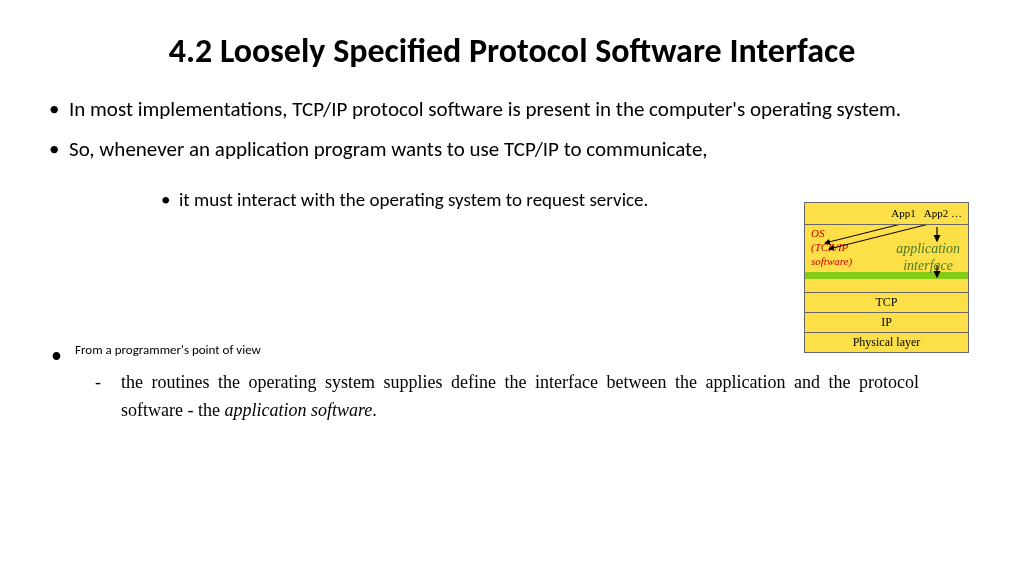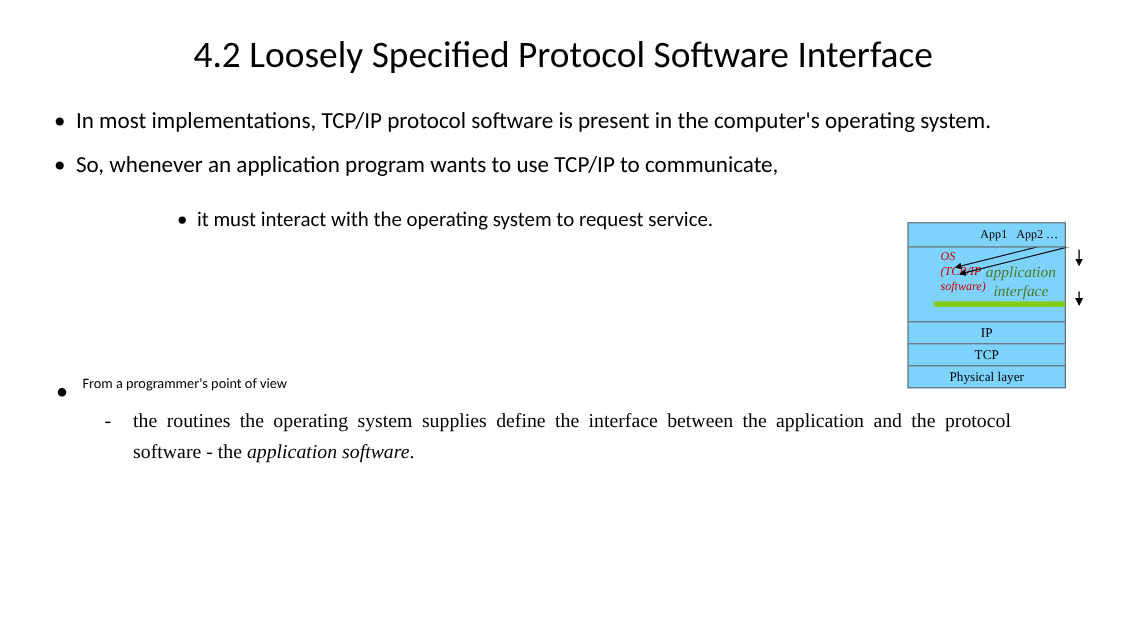--- a/index.html
+++ b/index.html
@@ -7,21 +7,21 @@
     width: 1024px;
     height: 576px;
     font-family: Calibri, Arial, sans-serif;
     background: #fff;
     color: #000;
     padding: 30px 45px;
     position: relative;
   }
   .title {
     font-size: 34px;
-    font-weight: 400;
+    font-weight: 700;
     text-align: center;
     margin-bottom: 24px;
   }
   .bullets { list-style: none; }
   .bullets > li {
     font-size: 21px;
     padding-left: 24px;
     position: relative;
     margin-bottom: 12px;
     line-height: 1.35;
@@ -73,40 +73,39 @@
     position: absolute;
     left: 50px;
     top: 0;
   }
   .italic { font-style: italic; }
   
   .diagram {
     position: absolute;
     right: 55px;
     top: 202px;
-    width: 144px;
+    width: 165px;
     border: 1px solid #666;
     font-size: 11px;
-    background: #7dd3fc;
+    background: #fde047;
   }
   .diagram .top {
     border-bottom: 1px solid #666;
     padding: 4px 6px 2px;
     height: 22px;
     text-align: right;
     font-family: "Times New Roman", serif;
   }
   .diagram .top span:first-child { margin-right: 6px; }
   .diagram .mid {
-    border-bottom: 5px solid #84cc16;
+    border-bottom: 7px solid #84cc16;
     height: 54px;
     position: relative;
     font-style: italic;
     font-family: "Times New Roman", serif;
-    margin-left: 23px;
   }
   .diagram .mid .os {
     color: #c00;
     position: absolute;
     left: 6px;
     top: 2px;
     line-height: 1.25;
     text-align: left;
   }
   .diagram .mid .ai {
@@ -171,22 +170,22 @@
           <path d="M0,0 L6,3 L0,6 Z" fill="#000"></path>
         </marker>
       </defs>
       <line x1="100" y1="-2" x2="20" y2="18" stroke="#000" stroke-width="1" marker-end="url(#ah)"></line>
       <line x1="128" y1="-2" x2="24" y2="24" stroke="#000" stroke-width="1" marker-end="url(#ah)"></line>
       <line x1="132" y1="2" x2="132" y2="16" stroke="#000" stroke-width="1.2" marker-end="url(#ah)"></line>
       <line x1="132" y1="40" x2="132" y2="52" stroke="#000" stroke-width="1.2" marker-end="url(#ah)"></line>
     </svg>
   </div>
   <div class="gap"></div>
+  <div class="row">TCP</div>
   <div class="row">IP</div>
-  <div class="row">TCP</div>
   <div class="row">Physical layer</div>
 </div>
 
 <div class="lower-block">
   <div class="pov">From a programmer's point of view</div>
   <div class="dash">
     <span>the routines the operating system supplies define the interface between the application and the protocol software -  the </span><span class="italic">application software</span><span>.</span>
   </div>
 </div>
 

